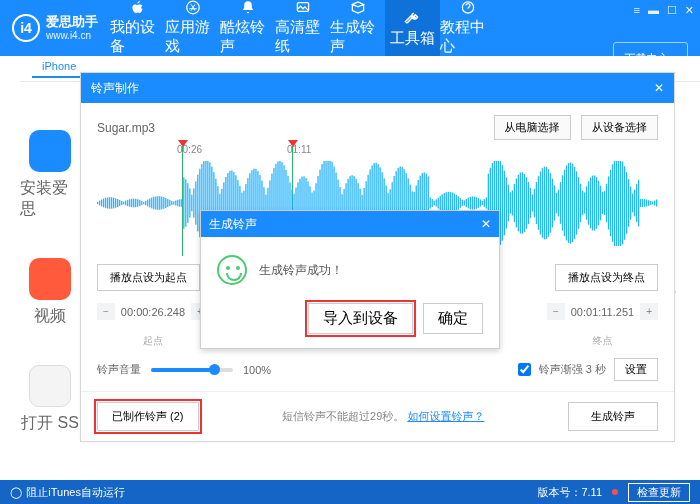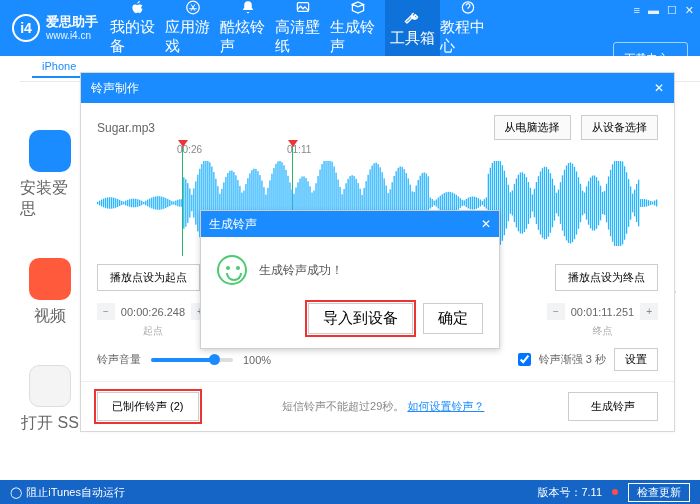--- a/index.html
+++ b/index.html
@@ -46,21 +46,21 @@
 .m1 { left: 85px; } .m2 { left: 195px; }
 .wave { position: absolute; left: 0; right: 0; top: 15px; height: 85px; }
 .wave svg { width: 100%; height: 100%; }
 
 .row-btns { display: flex; justify-content: space-between; margin: 4px 0 12px; }
 .pt-btn { border: 1px solid #ccc; padding: 5px 12px; font-size: 11px; background: #fff; cursor: pointer; }
 .time-blocks { display: flex; justify-content: space-between; margin-bottom: 10px; font-size: 11px; color: #666; }
 .tb { display: flex; align-items: center; gap: 4px; flex-direction: column; }
 .tb-line { display: flex; align-items: center; gap: 6px; }
 .step { background: #f1f3f5; padding: 3px 6px; cursor: pointer; font-size: 10px; color: #888; }
-.tb-label { font-size: 10px; color: #aaa; }
+.tb-label { font-size: 10px; color: #aaa; margin-top: 10px; }
 
 .vol-row { display: flex; align-items: center; font-size: 11px; color: #666; gap: 10px; }
 .slider { width: 82px; height: 4px; background: #ddd; position: relative; border-radius: 2px; }
 .slider::before { content:''; position:absolute; left:0; top:0; height:4px; width:62px; background:#1b8cff; border-radius:2px; }
 .slider::after { content:''; position:absolute; left:58px; top:-4px; width:11px; height:11px; border-radius:50%; background:#1b8cff; }
 .vol-right { margin-left: auto; display:flex; gap:8px; align-items:center; }
 
 .sep { border-top: 1px solid #eee; margin: 10px -16px; }
 .foot-row { display: flex; justify-content: space-between; align-items: center; }
 .made-btn { border: 1px solid #ccc; padding: 6px 14px; font-size: 11px; background: #fff; cursor:pointer; }

